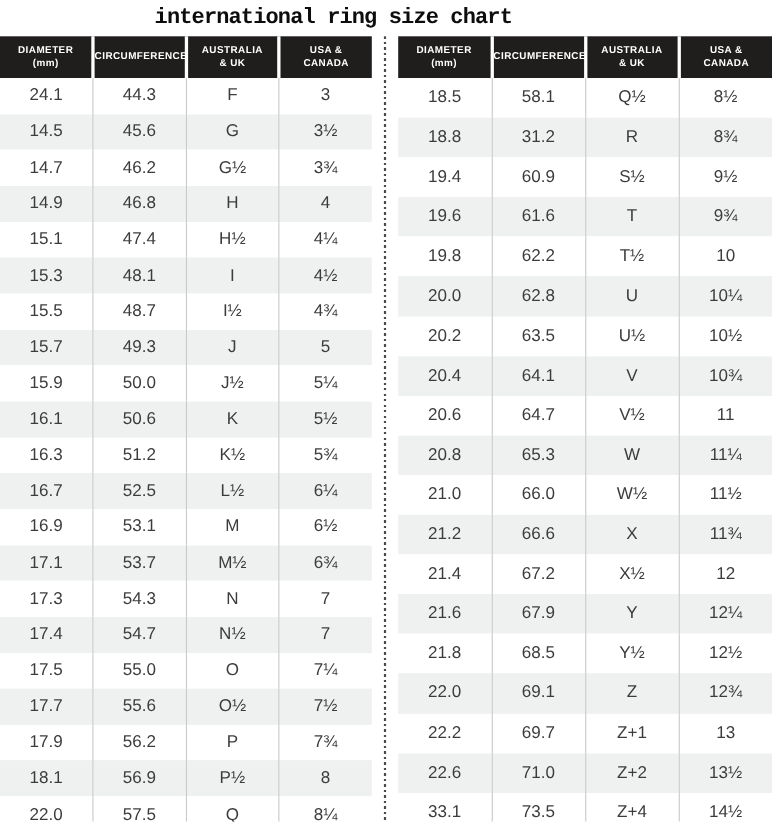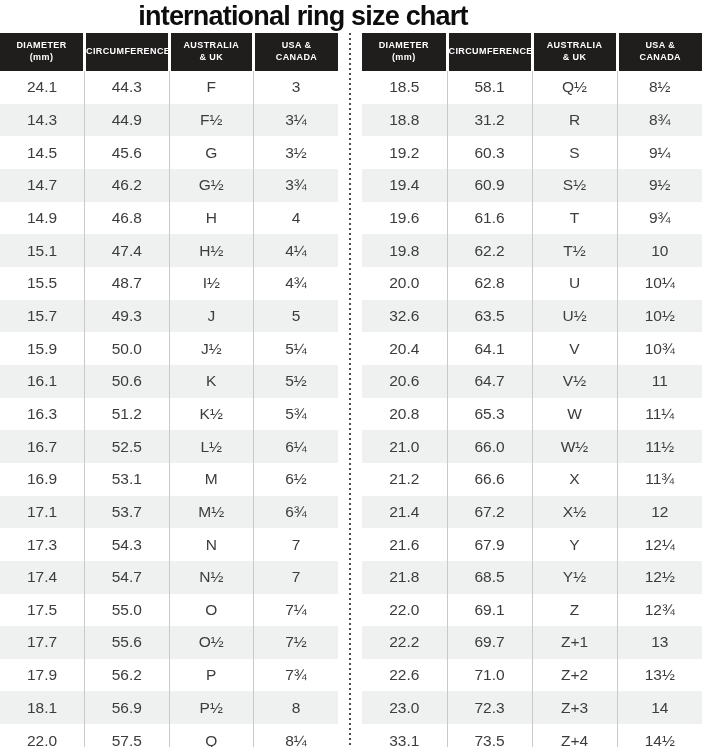--- a/index.html
+++ b/index.html
@@ -13,23 +13,23 @@
     margin: 0 auto;
   }
   .title-bar {
     width: 702px;
     height: 33px;
     text-align: center;
     position: relative;
     left: -48px;
   }
   .title-bar h1 {
-    font-family: Liberation Sans, sans-serif;
+    font-family: Liberation Mono, monospace;
     font-weight: 700;
-    font-size: 27px;
+    font-size: 20px;
     letter-spacing: -0.8px;
     line-height: 33px;
     color: #0d0d0d;
     white-space: nowrap;
     display: inline-block;
   }
   .chart {
     display: flex;
     width: 702px;
     height: 714px;
@@ -102,26 +102,20 @@
           </tr>
         </thead>
         <tbody>
             <tr>
               <td>24.1</td>
               <td>44.3</td>
               <td>F</td>
               <td>3</td>
             </tr>
             <tr>
-              <td>14.3</td>
-              <td>44.9</td>
-              <td>F½</td>
-              <td>3¼</td>
-            </tr>
-            <tr>
               <td>14.5</td>
               <td>45.6</td>
               <td>G</td>
               <td>3½</td>
             </tr>
             <tr>
               <td>14.7</td>
               <td>46.2</td>
               <td>G½</td>
               <td>3¾</td>
@@ -130,20 +124,26 @@
               <td>14.9</td>
               <td>46.8</td>
               <td>H</td>
               <td>4</td>
             </tr>
             <tr>
               <td>15.1</td>
               <td>47.4</td>
               <td>H½</td>
               <td>4¼</td>
+            </tr>
+            <tr>
+              <td>15.3</td>
+              <td>48.1</td>
+              <td>I</td>
+              <td>4½</td>
             </tr>
             <tr>
               <td>15.5</td>
               <td>48.7</td>
               <td>I½</td>
               <td>4¾</td>
             </tr>
             <tr>
               <td>15.7</td>
               <td>49.3</td>
@@ -256,26 +256,20 @@
               <td>Q½</td>
               <td>8½</td>
             </tr>
             <tr>
               <td>18.8</td>
               <td>31.2</td>
               <td>R</td>
               <td>8¾</td>
             </tr>
             <tr>
-              <td>19.2</td>
-              <td>60.3</td>
-              <td>S</td>
-              <td>9¼</td>
-            </tr>
-            <tr>
               <td>19.4</td>
               <td>60.9</td>
               <td>S½</td>
               <td>9½</td>
             </tr>
             <tr>
               <td>19.6</td>
               <td>61.6</td>
               <td>T</td>
               <td>9¾</td>
@@ -286,21 +280,21 @@
               <td>T½</td>
               <td>10</td>
             </tr>
             <tr>
               <td>20.0</td>
               <td>62.8</td>
               <td>U</td>
               <td>10¼</td>
             </tr>
             <tr>
-              <td>32.6</td>
+              <td>20.2</td>
               <td>63.5</td>
               <td>U½</td>
               <td>10½</td>
             </tr>
             <tr>
               <td>20.4</td>
               <td>64.1</td>
               <td>V</td>
               <td>10¾</td>
             </tr>
@@ -358,26 +352,20 @@
               <td>Z+1</td>
               <td>13</td>
             </tr>
             <tr>
               <td>22.6</td>
               <td>71.0</td>
               <td>Z+2</td>
               <td>13½</td>
             </tr>
             <tr>
-              <td>23.0</td>
-              <td>72.3</td>
-              <td>Z+3</td>
-              <td>14</td>
-            </tr>
-            <tr>
               <td>33.1</td>
               <td>73.5</td>
               <td>Z+4</td>
               <td>14½</td>
             </tr>
           </tbody>
       </table>
     </div>
 
   </div>

